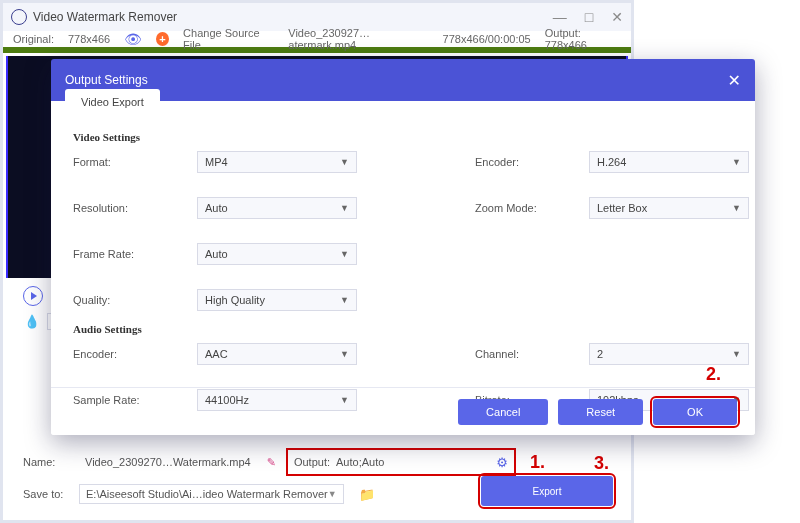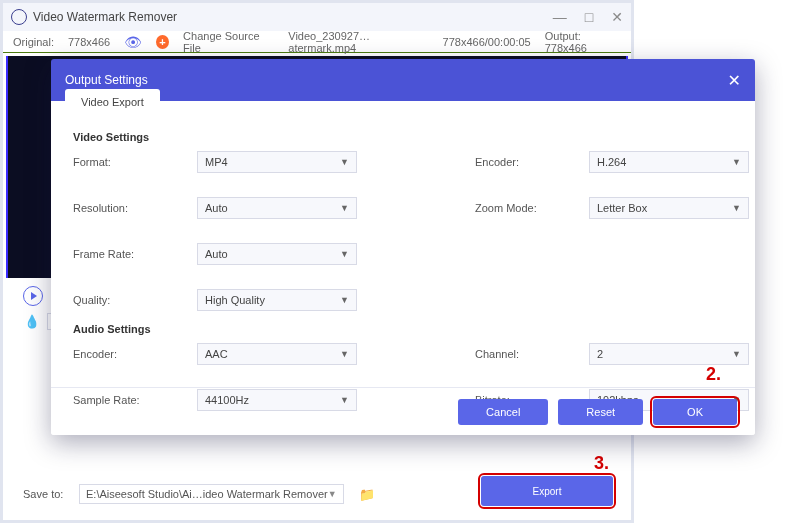--- a/index.html
+++ b/index.html
@@ -6,21 +6,21 @@
   body { width: 800px; height: 523px; overflow: hidden; background: #fff; position: relative; }
   .frame { width: 634px; height: 523px; border: 3px solid #e0e4ef; position: relative; }
 
   
   .titlebar { height: 28px; background: #f3f5fb; display: flex; align-items: center; padding: 0 8px; font-size: 12px; color: #444; }
   .titlebar .logo { width: 16px; height: 16px; border: 1.5px solid #3b3f8f; border-radius: 50%; margin-right: 6px; position: relative; }
   .titlebar .wincontrols { margin-left: auto; display: flex; gap: 18px; color: #8a8a8a; font-size: 14px; }
   .titlebar .wincontrols span { cursor: default; }
 
   
-  .infobar { height: 22px; display: flex; align-items: center; font-size: 11px; color: #666; padding: 0 10px; gap: 14px; border-bottom: 1px solid #4d7c0f; }
+  .infobar { height: 22px; display: flex; align-items: center; font-size: 11px; color: #666; padding: 0 10px; gap: 14px; border-bottom: 6px solid #4d7c0f; }
   .infobar .eye { color: #5a66e8; font-size: 14px; }
   .infobar .plus { width: 14px; height: 14px; background: #ff6a2c; color: #fff; border-radius: 50%; display: inline-flex; align-items: center; justify-content: center; font-size: 11px; font-weight: bold; }
   .infobar .right { margin-left: auto; }
 
   
   .dark { position: absolute; left: 3px; right: 3px; top: 53px; height: 222px; background: #0b0d22; }
   .dark::before, .dark::after { content: ""; position: absolute; top: 0; width: 2px; height: 100%; background: #3b2cff; }
   .dark::before { left: 0; }
   .dark::after { right: 0; }
   .handle-dots { position: absolute; right: -3px; top: 190px; display: flex; flex-direction: column; gap: 3px; }
@@ -57,21 +57,21 @@
 
   
   .modal { position: absolute; left: 48px; top: 56px; width: 704px; height: 376px;
            background: linear-gradient(#4b53d6,#4b53d6 42px,#fff 42px);
            border-radius: 3px; box-shadow: 0 8px 26px rgba(20,20,60,0.35); overflow: hidden; }
   .modal-header { height: 42px; display: flex; align-items: center; padding: 12px 14px; color: #fff; font-size: 12px; }
   .modal-header .close { margin-left: auto; color: #fff; font-size: 16px; cursor: default; }
   .tabs { padding: 0 14px; margin-top: -12px; }
   .tab { display: inline-block; background: #fff; color: #444; font-size: 11px; padding: 7px 16px; border-radius: 3px 3px 0 0; }
   .modal-body { padding: 12px 22px 6px 22px; font-size: 11px; color: #555; }
-  .section-title { font-weight: bold; color: #333; margin: 4px 0 8px 0; font-size: 11px; }
+  .section-title { font-weight: bold; color: #333; margin: 4px 0 8px 0; font-size: 11px; font-family: Liberation Serif, serif; }
   .grid { display: grid; grid-template-columns: 100px 160px 70px 90px 160px; column-gap: 10px; row-gap: 10px; align-items: center; gap: 24px; }
   .grid .gap { }
   .dd { border: 1px solid #d8dae6; background: #f7f8fc; height: 22px; display: flex; align-items: center; padding: 0 7px; font-size: 11px; color: #444; }
   .dd .caret { margin-left: auto; color: #666; font-size: 9px; }
 
   .modal-footer { position: absolute; left: 0; right: 0; bottom: 0; height: 48px; border-top: 1px solid #e6e8f2; display: flex; align-items: center; padding: 0 18px; gap: 10px; }
   .btn { height: 26px; border: none; border-radius: 3px; font-size: 11px; color: #fff; padding: 0 28px; }
   .btn-reset { background: #5a66e8; }
   .btn-cancel { background: #5a66e8; margin-left: auto; }
   .btn-ok { background: #5a66e8; outline: 2px solid #d40000; outline-offset: 1px; padding: 0 34px; }
@@ -116,20 +116,31 @@
   </div>
   <span class="speaker">🔊</span>
   <div class="timeline-top">
     <span class="drop">💧</span>
     <span class="tc">00:0</span>
     <div class="tl-bar"></div>
   </div>
 
   <div class="bottom">
     <div class="row">
+      <span class="lbl">Name:</span>
+      <span class="val">Video_2309270…Watermark.mp4</span>
+      <span class="pencil">✎</span>
+      <div class="outbox">
+        <span>Output:</span>
+        <span class="field">Auto;Auto</span>
+        <span class="gear">⚙</span>
+      </div>
+      <span class="anno">1.</span>
+    </div>
+    <div class="row">
       <span class="lbl">Save to:</span>
       <div class="select">
         <span>E:\Aiseesoft Studio\Ai…ideo Watermark Remover</span>
         <span class="caret">▼</span>
       </div>
       <span class="folder">📁</span>
     </div>
   </div>
 
   <div class="export-wrap">

